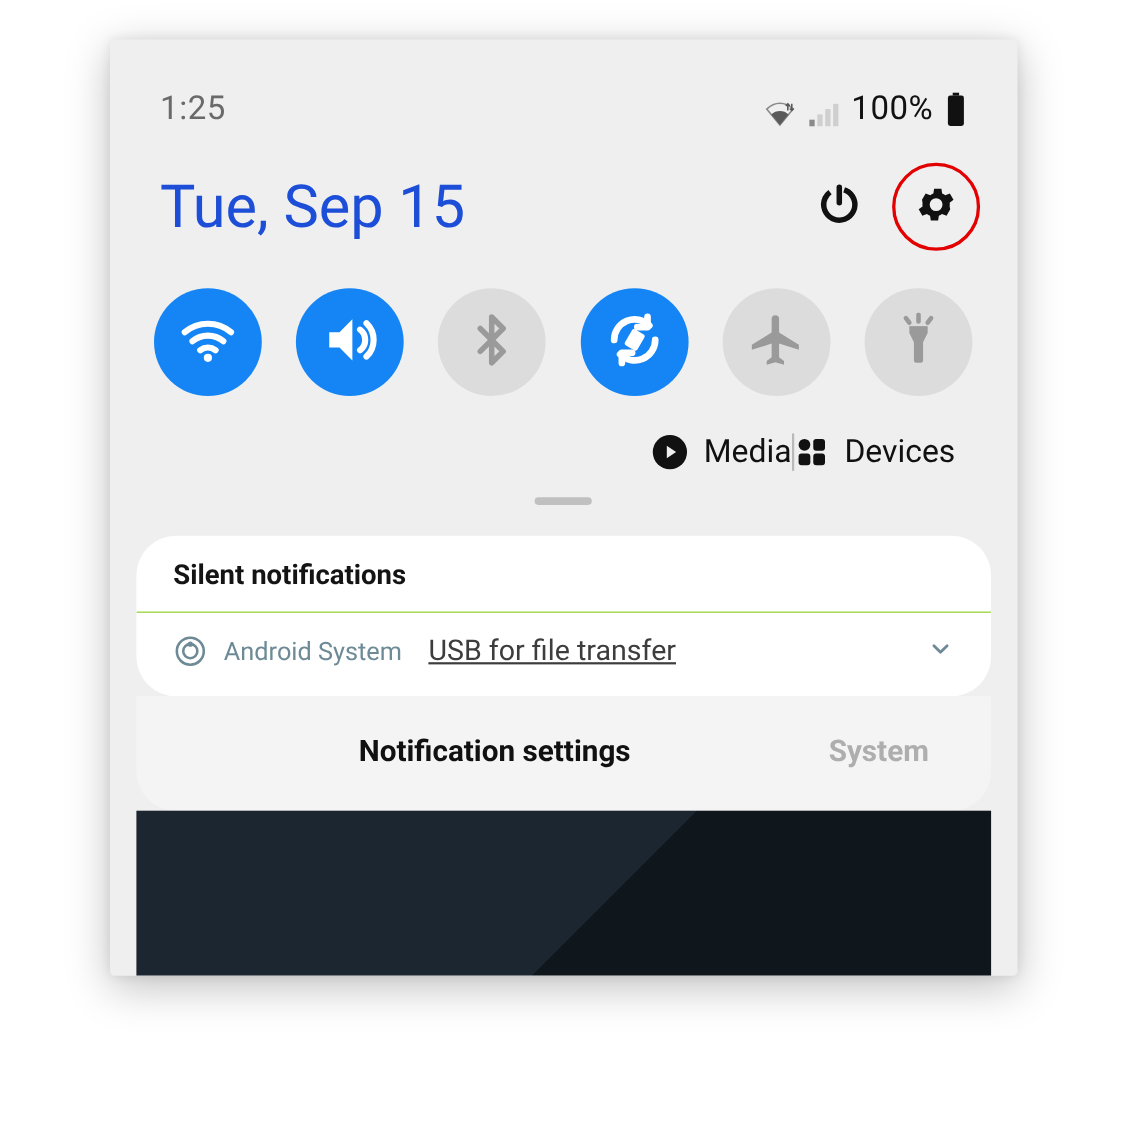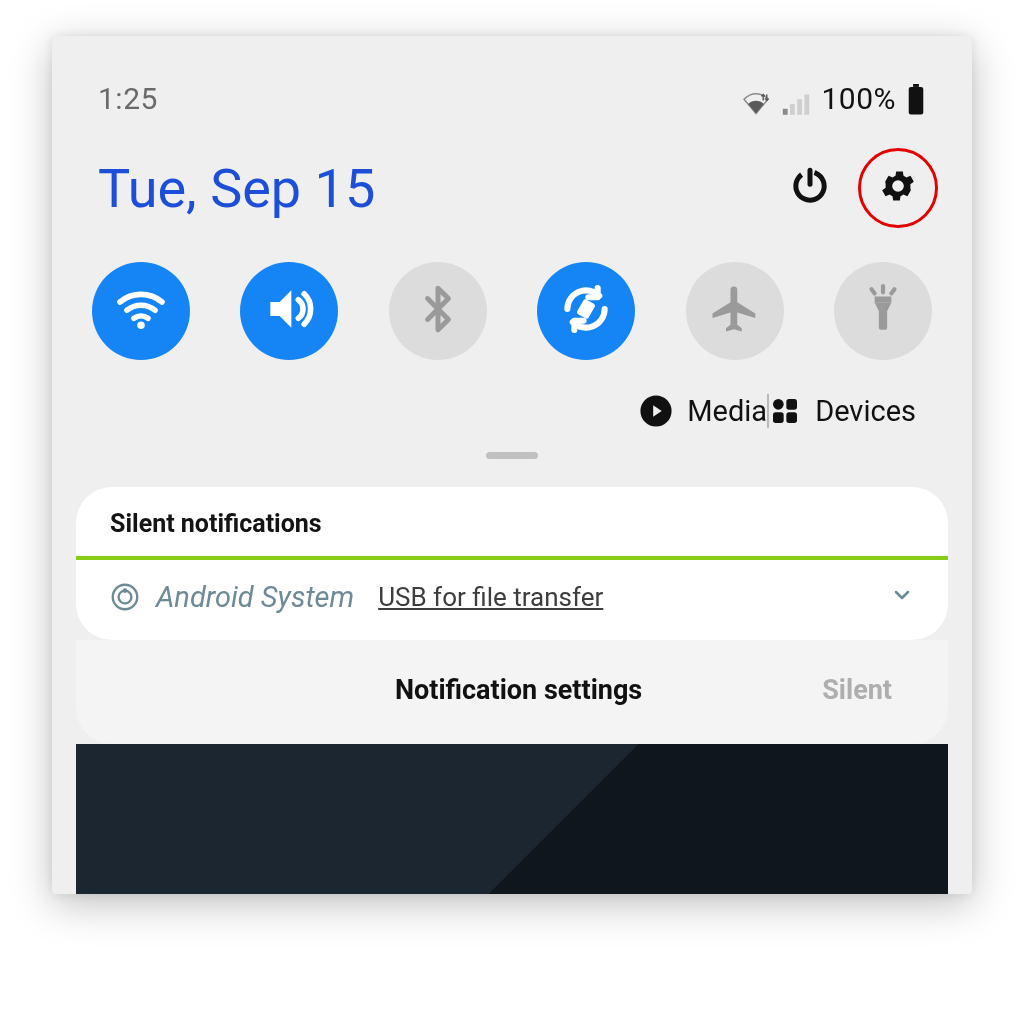--- a/index.html
+++ b/index.html
@@ -7,21 +7,21 @@
     width: 1024px;
     height: 1024px;
     background: #fff;
     font-family: -apple-system, Roboto, "Segoe UI", Arial, sans-serif;
     display: flex;
     align-items: flex-start;
     justify-content: center;
   }
   .frame {
     margin-top: 36px;
-    width: 920px;
+    width: 825px;
     background: #efefef;
     border-radius: 4px;
     box-shadow: 0 10px 40px rgba(0,0,0,0.25), 0 0 10px rgba(0,0,0,0.08);
     position: relative;
     overflow: hidden;
   }
 
   
   .status-bar {
     display: flex;
@@ -95,34 +95,34 @@
     margin: 0 24px;
     background: #fff;
     border-radius: 36px;
     overflow: hidden;
   }
   .notif-header {
     padding: 22px 34px 18px 34px;
     font-size: 25px;
     font-weight: 700;
     color: #141414;
-    border-bottom: 4px solid #84cc16;
+    border-bottom: 1px solid #84cc16;
   }
   .notif-item {
     display: flex;
     align-items: center;
     padding: 20px 34px 26px 34px;
     gap: 16px;
   }
   .notif-app-icon {
     width: 30px; height: 30px;
     display:flex; align-items:center; justify-content:center;
     color: #6d8a96;
   }
-  .notif-app { color: #6d8a96; font-size: 29px; font-style: italic; }
+  .notif-app { color: #6d8a96; font-size: 23px; }
   .notif-title { color: #3d3d3d; font-size: 26px; margin-left: 8px; text-decoration: underline; }
   .notif-expand { margin-left: auto; color: #6d8a96; }
 
   
   .footer {
     display: flex;
     align-items: center;
     justify-content: flex-end;
     gap: 84px;
     padding: 34px 56px 38px 0;
@@ -302,17 +302,17 @@
       <span class="notif-expand">
         <svg width="24" height="24" viewBox="0 0 24 24" fill="none" stroke="#6d8a96" stroke-width="2.5" stroke-linecap="round" stroke-linejoin="round">
           <path d="M6 9l6 6 6-6"></path>
         </svg>
       </span>
     </div>
   </div>
 
   <div class="footer">
     <div class="settings-link">Notification settings</div>
-    <div class="clear-link">Silent</div>
+    <div class="clear-link">System</div>
   </div>
 
   <div class="wallpaper"></div>
 </div>
 
 </body></html>

